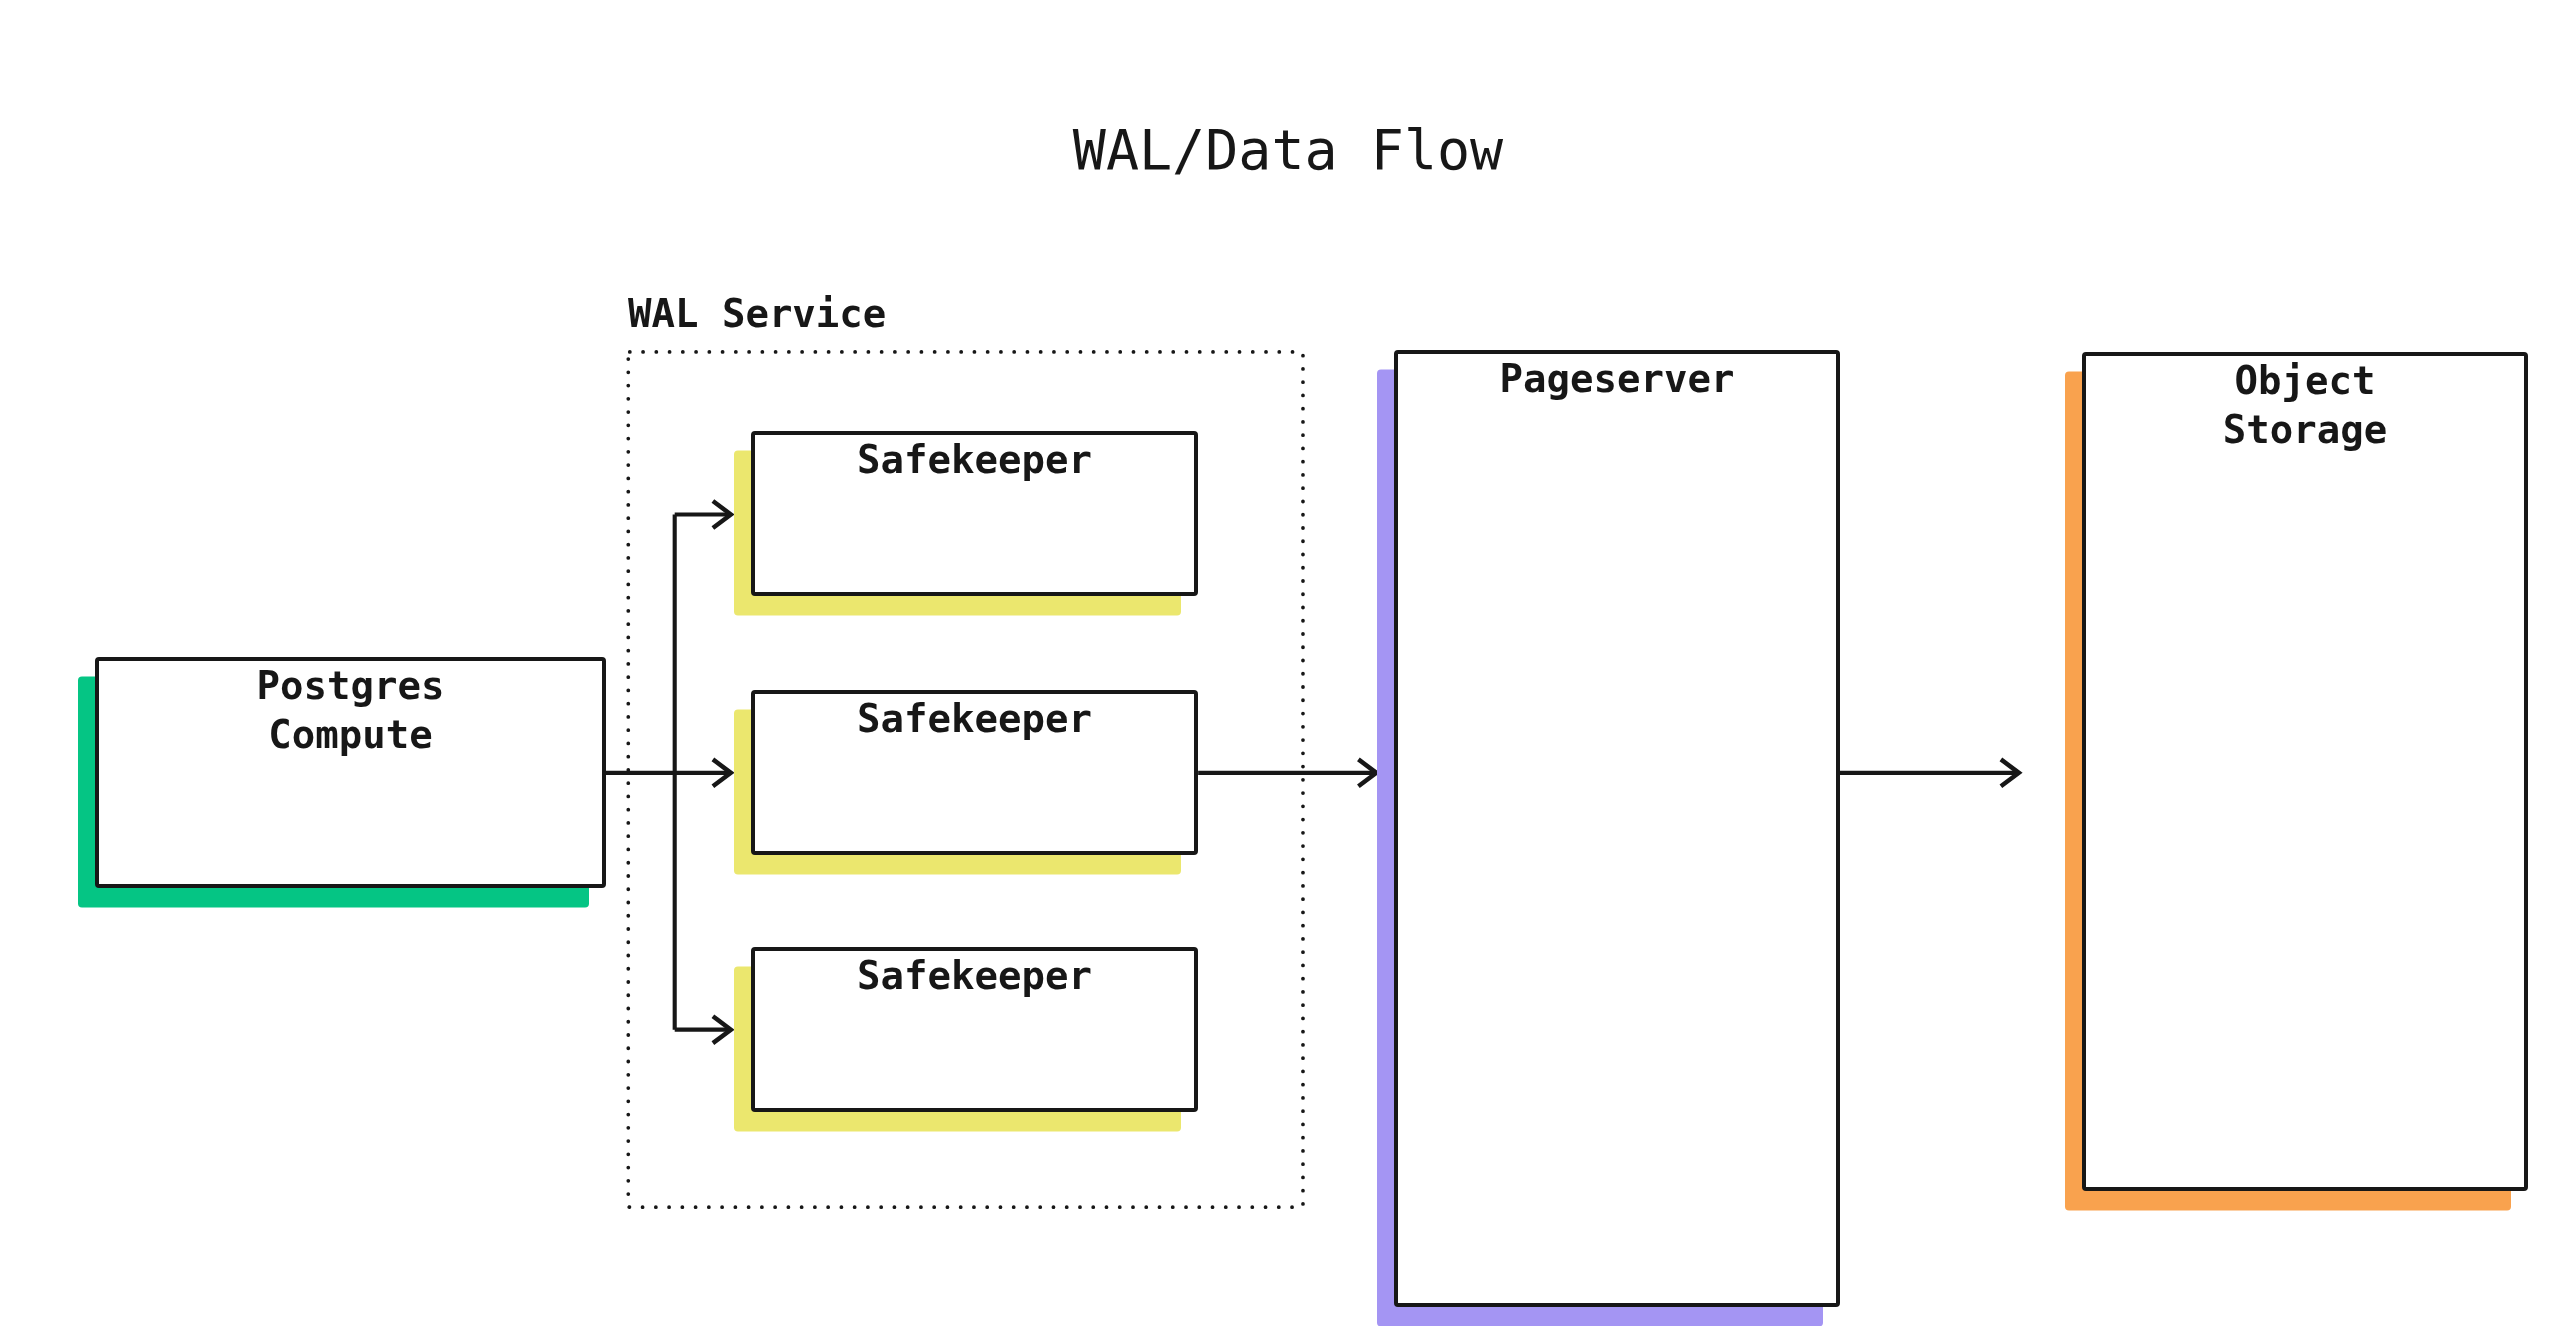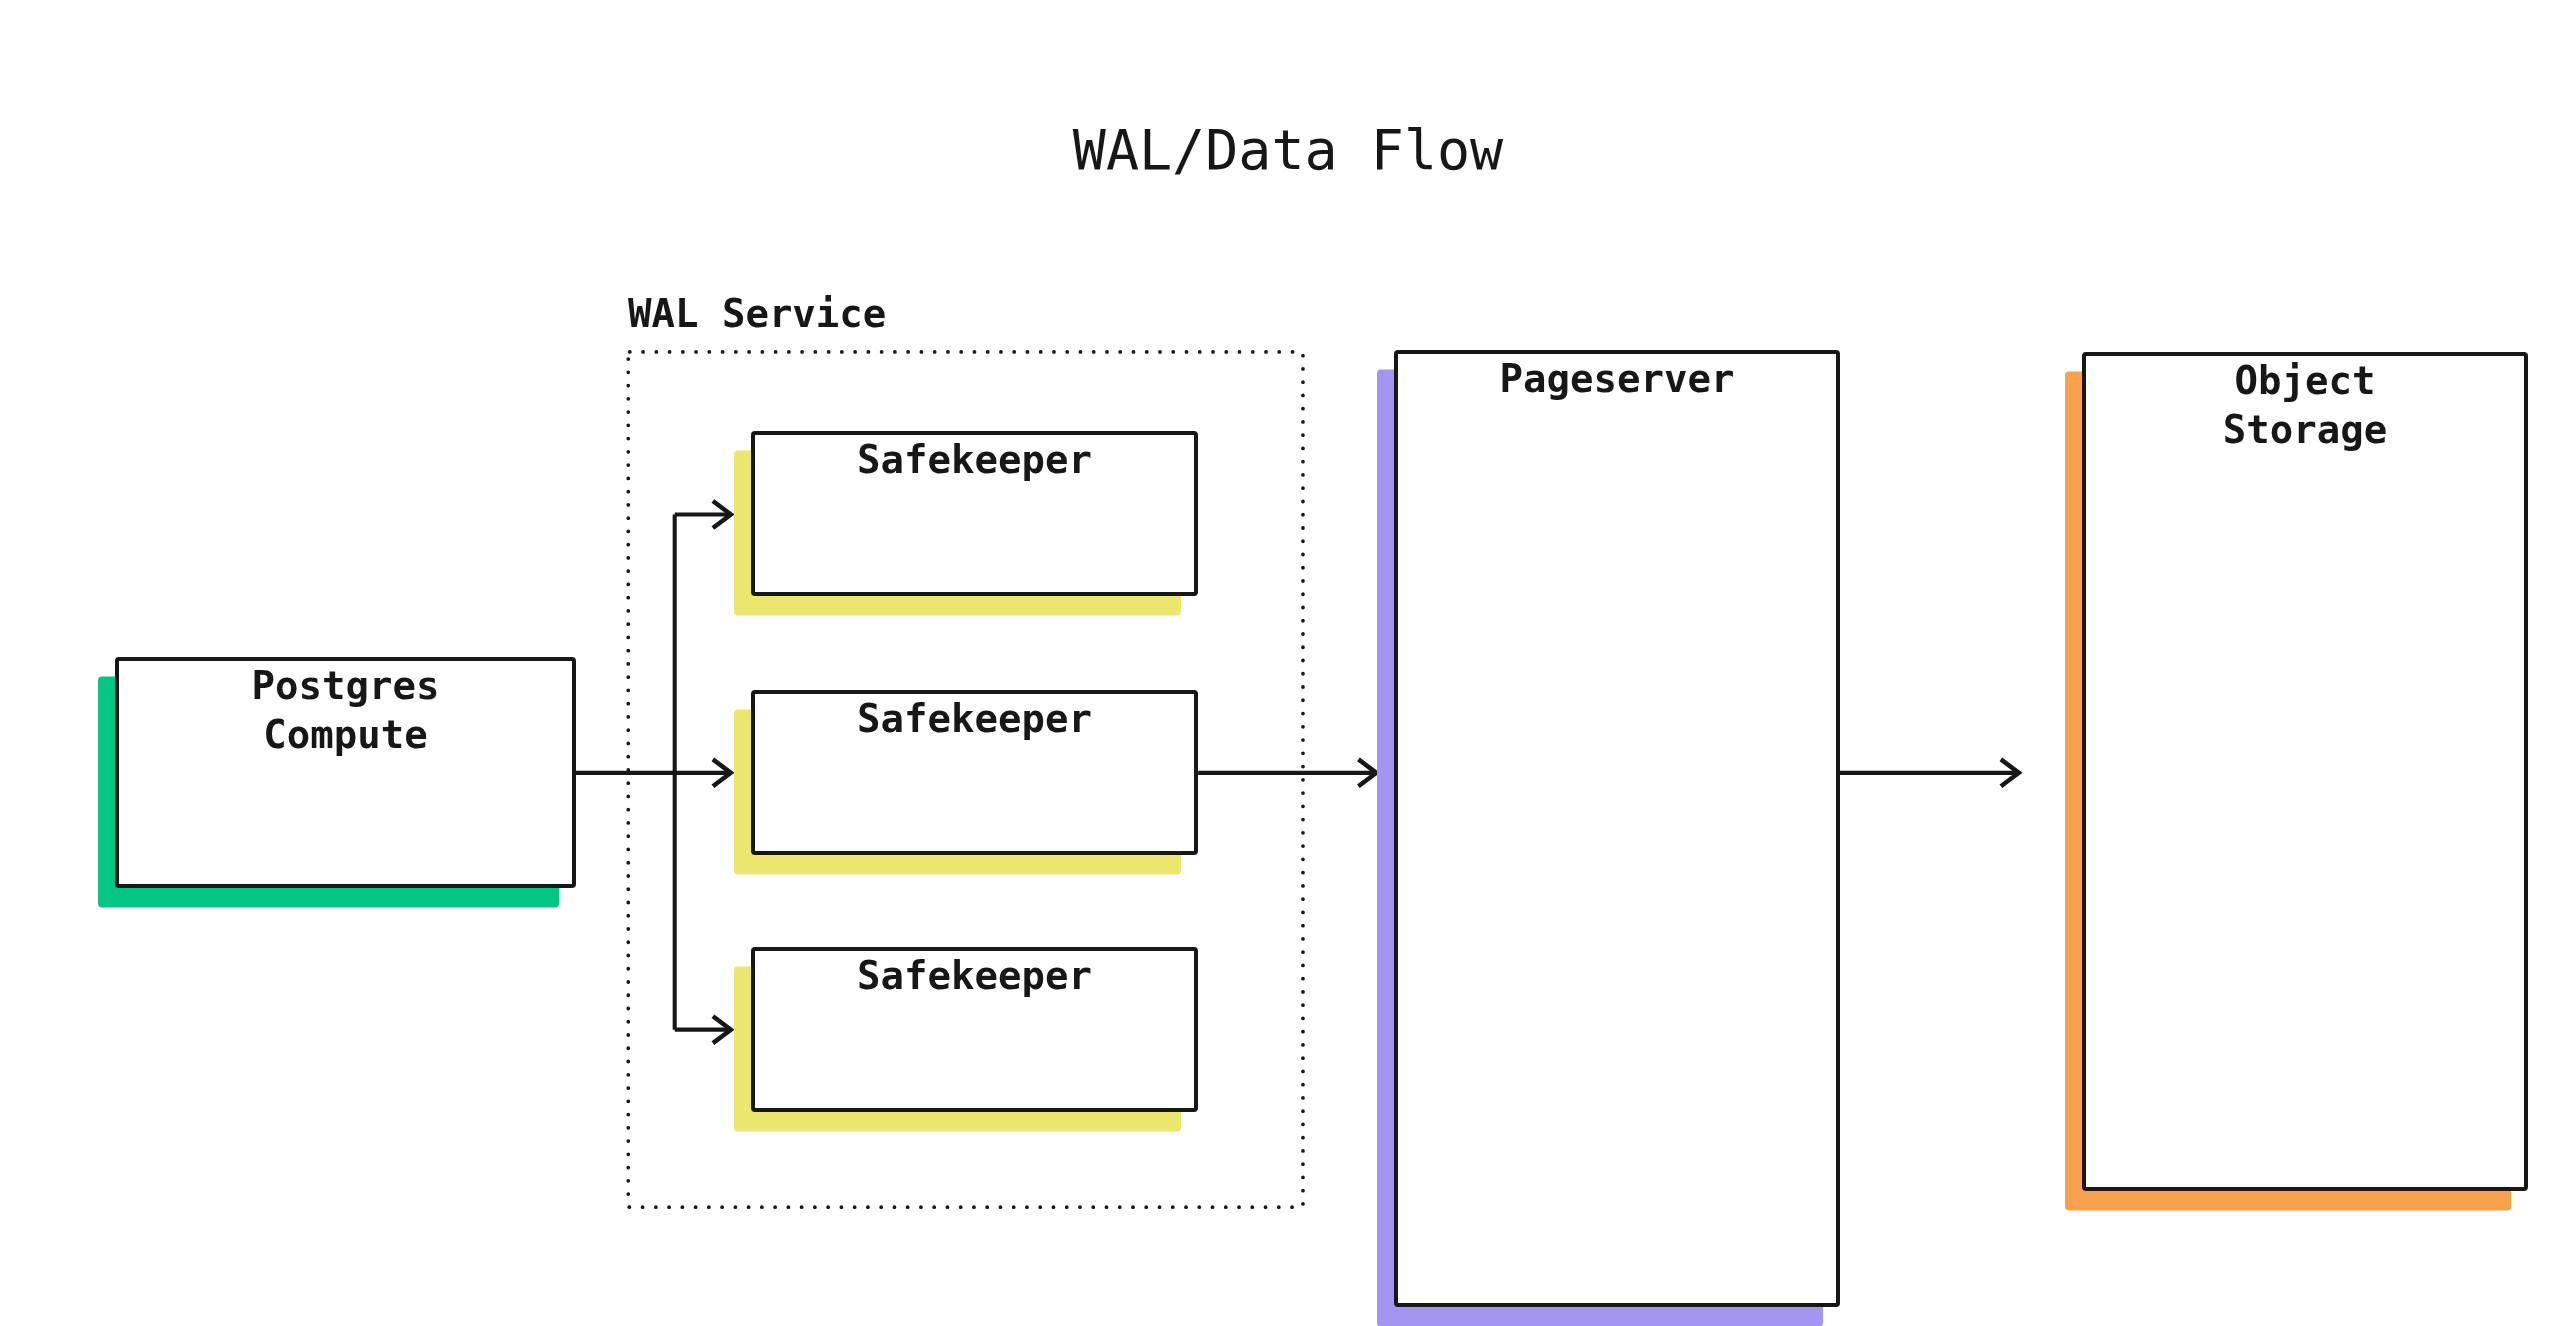--- a/index.html
+++ b/index.html
@@ -46,21 +46,21 @@
     border-radius: 4px;
     box-shadow: -17px 19.5px 0 0 var(--accent, #cccccc);
     display: flex;
     flex-direction: column;
     align-items: center;
     text-align: center;
     font-size: 39px;
     line-height: 49px;
     font-weight: bold;
   }
-  .node-postgres  { left: 95px;  top: 657px;  width: 461px; height: 231px; margin-left: 20px; }
+  .node-postgres  { left: 95px;  top: 657px;  width: 511px; height: 231px; }
   .node-sk1       { left: 751px; top: 431px;  width: 447px; height: 165px; }
   .node-sk2       { left: 751px; top: 690px;  width: 447px; height: 165px; }
   .node-sk3       { left: 751px; top: 947px; width: 447px; height: 165px; }
   .node-pageserver{ left: 1394px; top: 350px;  width: 446px; height: 957px; }
   .node-storage   { left: 2038px; top: 352px;  width: 446px; height: 839px; margin-left: 44px; }
 
   svg.connector-layer {
     position: absolute;
     left: 0;
     top: 0;

